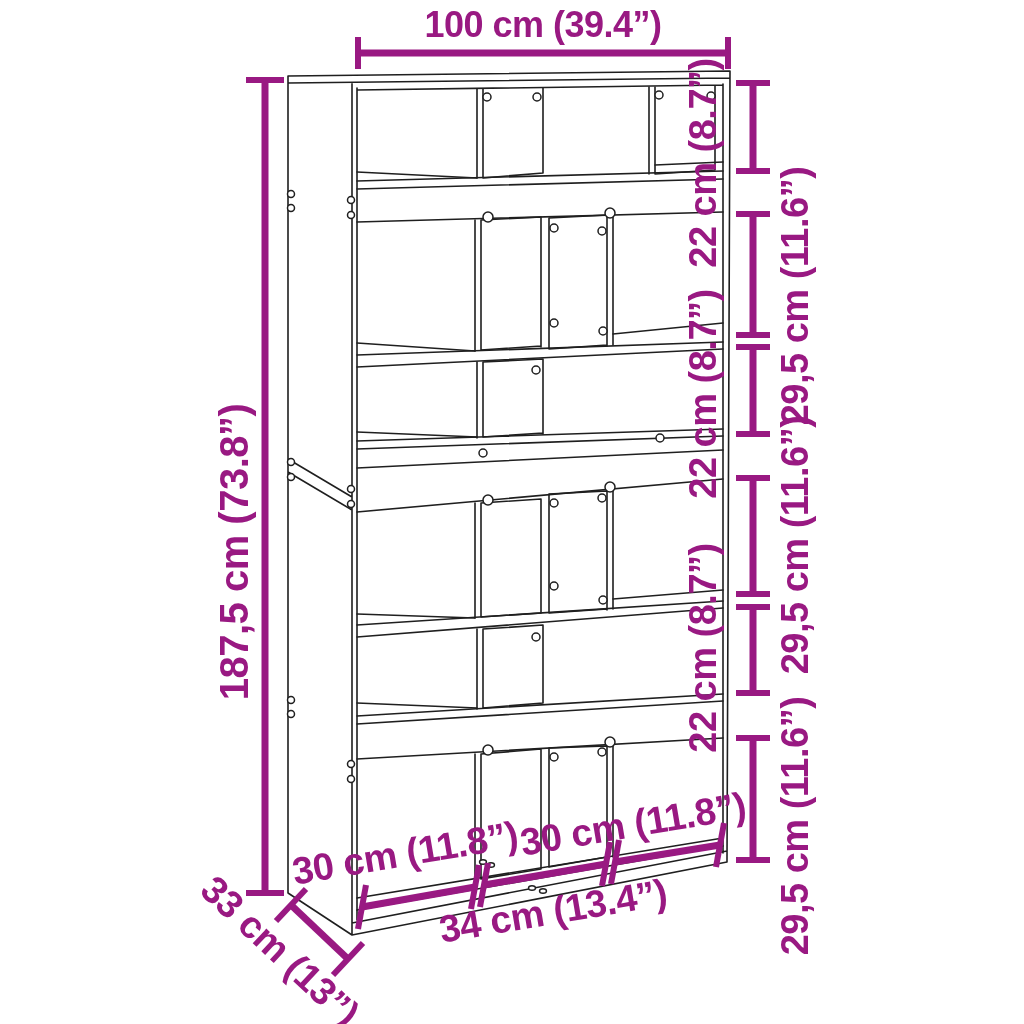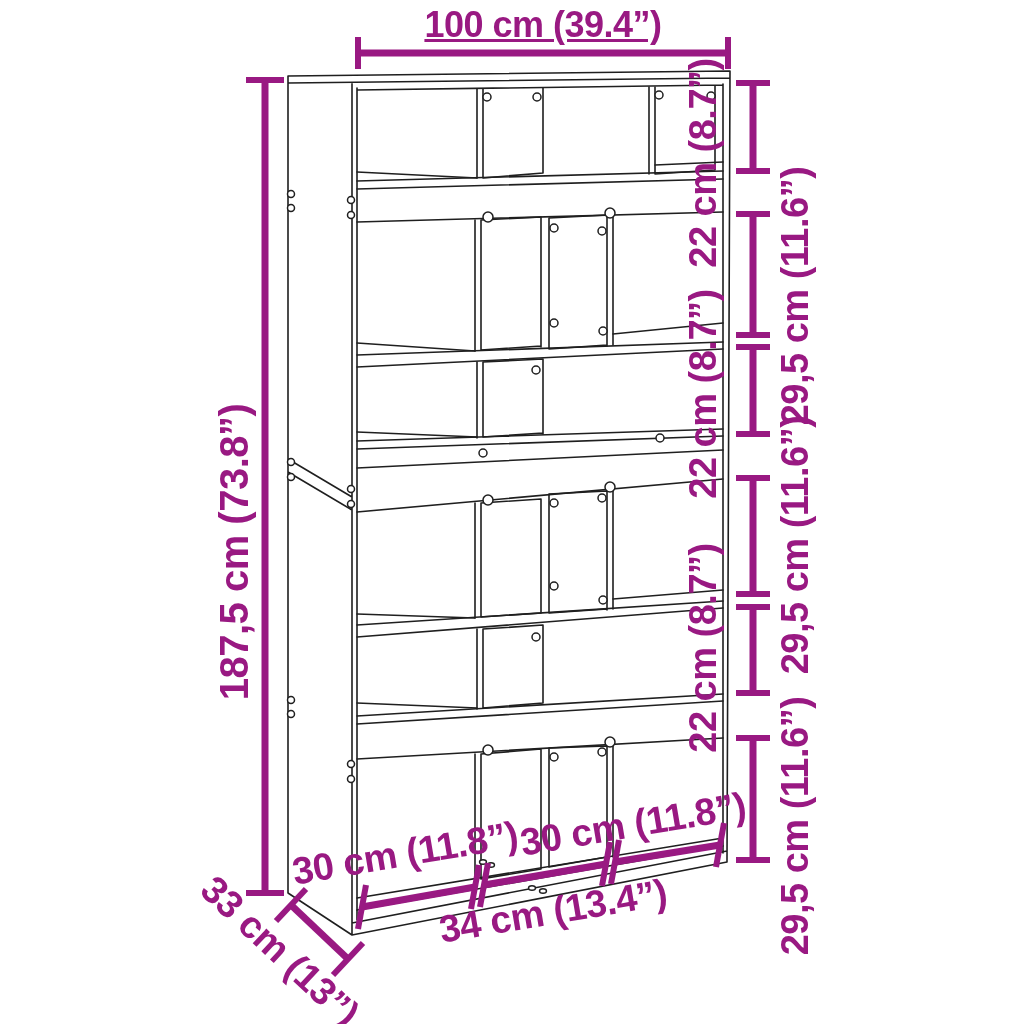--- a/index.html
+++ b/index.html
@@ -169,21 +169,21 @@
       <line class="dt" x1="724" y1="823" x2="716" y2="867"></line>
     </g>
 
     <g>
       <line class="dl" x1="291" y1="905" x2="348" y2="959"></line>
       <line class="dt" x1="276" y1="921" x2="306" y2="889"></line>
       <line class="dt" x1="333" y1="975" x2="363" y2="943"></line>
     </g>
   </svg>
 
-  <div class="lbl mid" style="left:543px;top:25px;transform:translate(-50%,-50%);text-decoration:underline;">100 cm (39.4”)</div>
+  <div class="lbl mid" style="left:543px;top:25px;transform:translate(-50%,-50%);">100 cm (39.4”)</div>
 
   <div class="lbl big" style="left:234px;top:552px;transform:translate(-50%,-50%) rotate(-90deg);">187,5 cm (73.8”)</div>
 
   <div class="lbl" style="left:703px;top:163px;transform:translate(-50%,-50%) rotate(-90deg);">22 cm (8.7”)</div>
 
   <div class="lbl" style="left:795px;top:296px;transform:translate(-50%,-50%) rotate(-90deg);">29,5 cm (11.6”)</div>
 
   <div class="lbl" style="left:703px;top:394px;transform:translate(-50%,-50%) rotate(-90deg);">22 cm (8.7”)</div>
 
   <div class="lbl" style="left:795px;top:545px;transform:translate(-50%,-50%) rotate(-90deg);">29,5 cm (11.6”)</div>

